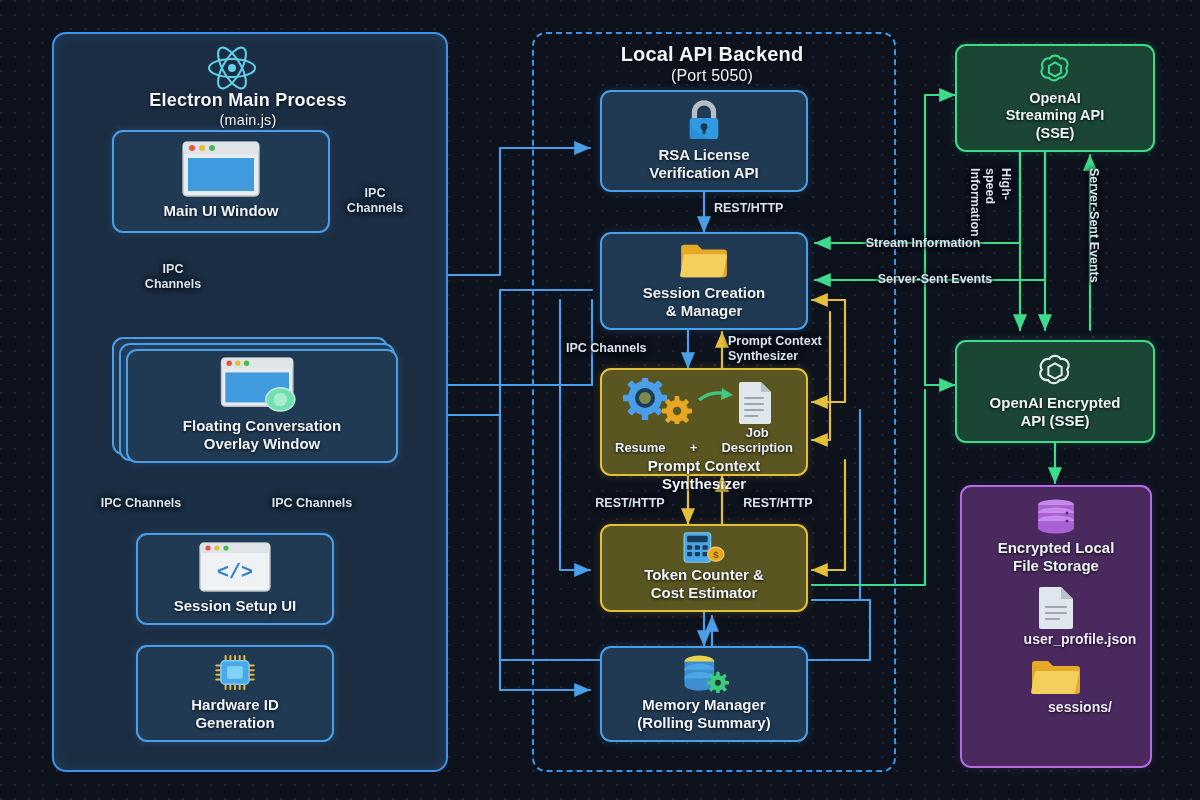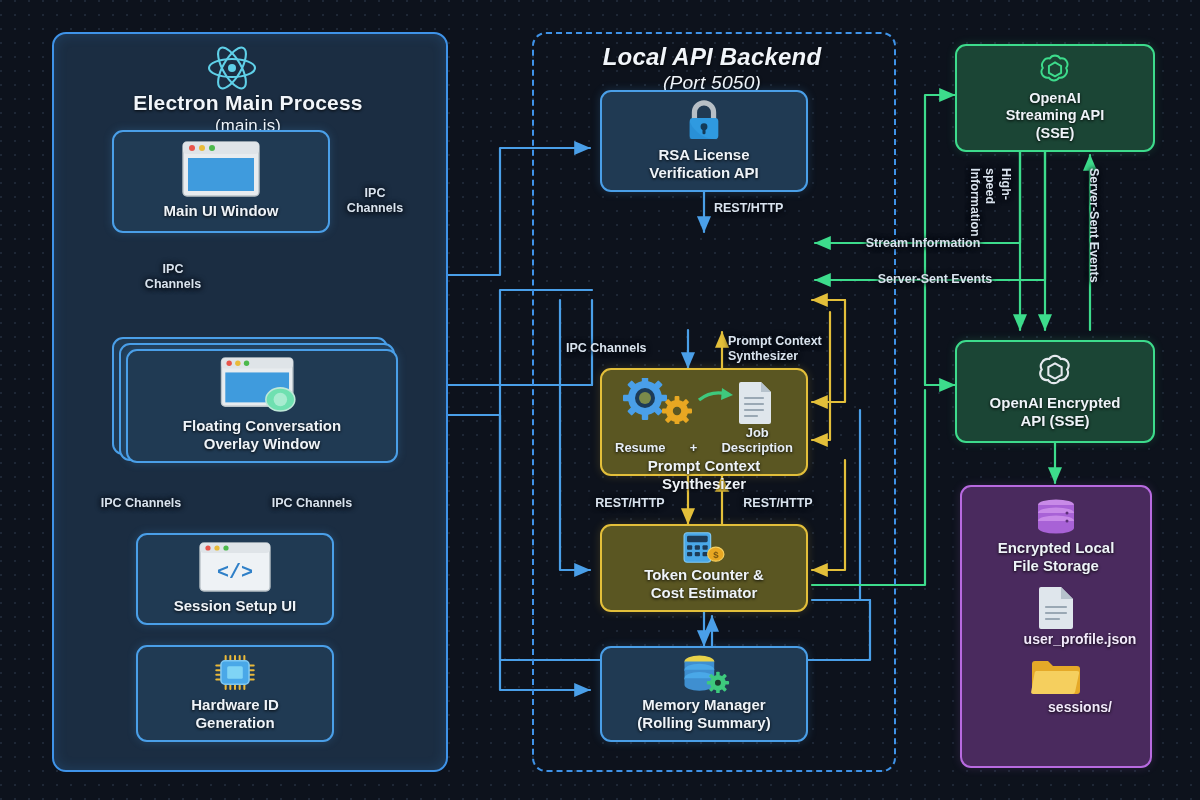--- a/index.html
+++ b/index.html
@@ -197,26 +197,26 @@
     <svg viewBox="0 0 52 48" class="icn" width="52" height="48">
       <g fill="none" stroke="#5fd0e8" stroke-width="2.1">
         <ellipse cx="26" cy="24" rx="23" ry="9"></ellipse>
         <ellipse cx="26" cy="24" rx="23" ry="9" transform="rotate(60 26 24)"></ellipse>
         <ellipse cx="26" cy="24" rx="23" ry="9" transform="rotate(-60 26 24)"></ellipse>
       </g>
       <circle cx="26" cy="24" r="4" fill="#5fd0e8"></circle>
     </svg>
   </div>
 
-  <div class="panel-title" style="left:52px;top:90px;width:392px;font-size:21px;">
+  <div class="panel-title" style="left:52px;top:90px;width:392px;font-size:18px;">
     <span>Electron Main Process</span>
     <span class="sub">(main.js)</span>
   </div>
 
-  <div class="panel-title" style="left:532px;top:42px;width:360px;font-size:24px;font-style:italic;">
+  <div class="panel-title" style="left:532px;top:42px;width:360px;font-size:20px;">
     <span>Local API Backend</span>
     <span class="sub">(Port 5050)</span>
   </div>
 
   <div class="node blue" style="left:112px;top:130px;width:218px;height:103px;">
     <svg viewBox="0 0 78 56" width="78" height="56" class="icn">
       <rect x="1" y="1" width="76" height="54" rx="4" fill="#e8ecef" stroke="#b9c2c8" stroke-width="1.4"></rect>
       <rect x="1" y="1" width="76" height="12" rx="4" fill="#dfe4e8"></rect>
       <circle cx="10" cy="7" r="3" fill="#e8544a"></circle>
         <circle cx="20" cy="7" r="3" fill="#e8bb3a"></circle>
@@ -277,20 +277,28 @@
       <path d="M12,22 L12,15 a10,10 0 0 1 20,0 L32,22" fill="none" stroke="#b7bfc6" stroke-width="5.5"></path>
       <rect x="7" y="21" width="30" height="22" rx="3.5" fill="#2f9ae0"></rect>
       <path d="M7,24.5 a30,30 0 0 0 30,18.5 L7,43 z" fill="#2486cc" opacity=".45"></path>
       <circle cx="22" cy="30" r="3.6" fill="#133b58"></circle>
       <rect x="20.4" y="31" width="3.2" height="7" rx="1.4" fill="#133b58"></rect>
     </svg>
     <div class="lbl" style="margin-top:4px;white-space:pre-line;">RSA License
 Verification API</div>
   </div>
 
+  <div class="node blue" style="left:600px;top:232px;width:208px;height:98px;">
+    <svg viewBox="0 0 54 42" width="54" height="42" class="icn">
+      <path d="M3,8 a3,3 0 0 1 3,-3 h14 l5,5 h23 a3,3 0 0 1 3,3 v23 a3,3 0 0 1 -3,3 h-42 a3,3 0 0 1 -3,-3 z" fill="#e5a928"></path>
+      <path d="M7,15 h42 a2,2 0 0 1 2,2.4 l-4,19 a3,3 0 0 1 -3,2.6 h-40 a2,2 0 0 1 -2,-2.4 l3.5,-19 a3,3 0 0 1 1.5,-2.6 z" fill="#f5cf5e"></path>
+    </svg>
+    <div class="lbl" style="margin-top:4px;white-space:pre-line;">Session Creation
+&amp; Manager</div>
+  </div>
 
   <div class="node gold" style="left:600px;top:368px;width:208px;height:108px;justify-content:flex-start;padding-top:8px;">
     <div style="position:relative;width:190px;height:46px;">
       <svg viewBox="0 0 190 46" width="190" height="46" class="icn">
 
         <g transform="translate(36,20)">
           <g fill="#4a9fe8">
             <circle r="17"></circle>
             <g>
               <rect x="-3.2" y="-22" width="6.4" height="8" rx="1"></rect>

